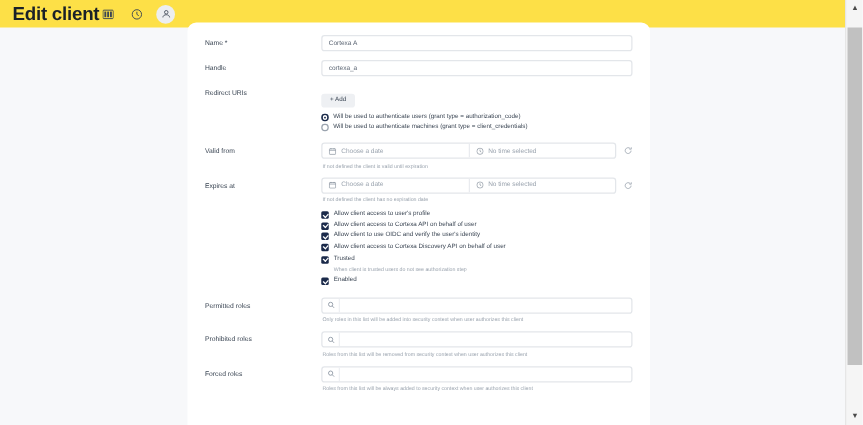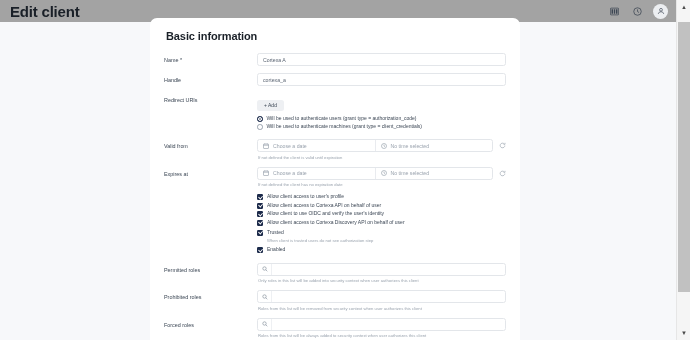--- a/index.html
+++ b/index.html
@@ -19,24 +19,23 @@
     background: #f7f8fa;
     overflow: hidden;
   }
 
   
   .topbar {
     position: absolute;
     top: 0; left: 0;
     width: 676px;
     height: 22px;
-    background: #a3a3a3;
-    display: flex;
-    align-items: center;
-    justify-content: space-between;
+    background: #fde047;
+    display: flex;
+    align-items: center;
     padding: 0 8px 0 10px;
   }
   .page-title {
     font-size: 15px;
     font-weight: bold;
     letter-spacing: -0.2px;
     color: #1a2028;
     line-height: 1;
   }
   .topbar-icons {
@@ -310,21 +309,20 @@
       <div class="ticon avatar">
         <svg width="8" height="8" viewBox="0 0 12 12" fill="none" stroke="currentColor" stroke-width="1">
           <circle cx="6" cy="4.2" r="2.1"></circle>
           <path d="M2 10.4c0-2.1 1.8-3.2 4-3.2s4 1.1 4 3.2"></path>
         </svg>
       </div>
     </div>
   </div>
 
   <div class="card">
-    <div class="card-title">Basic information</div>
 
     <div class="row">
       <div class="row-label">Name *</div>
       <div class="row-body">
         <input class="inp" type="text" value="Cortexa A" style="">
       </div>
     </div>
 
     <div class="row">
       <div class="row-label">Handle</div>

